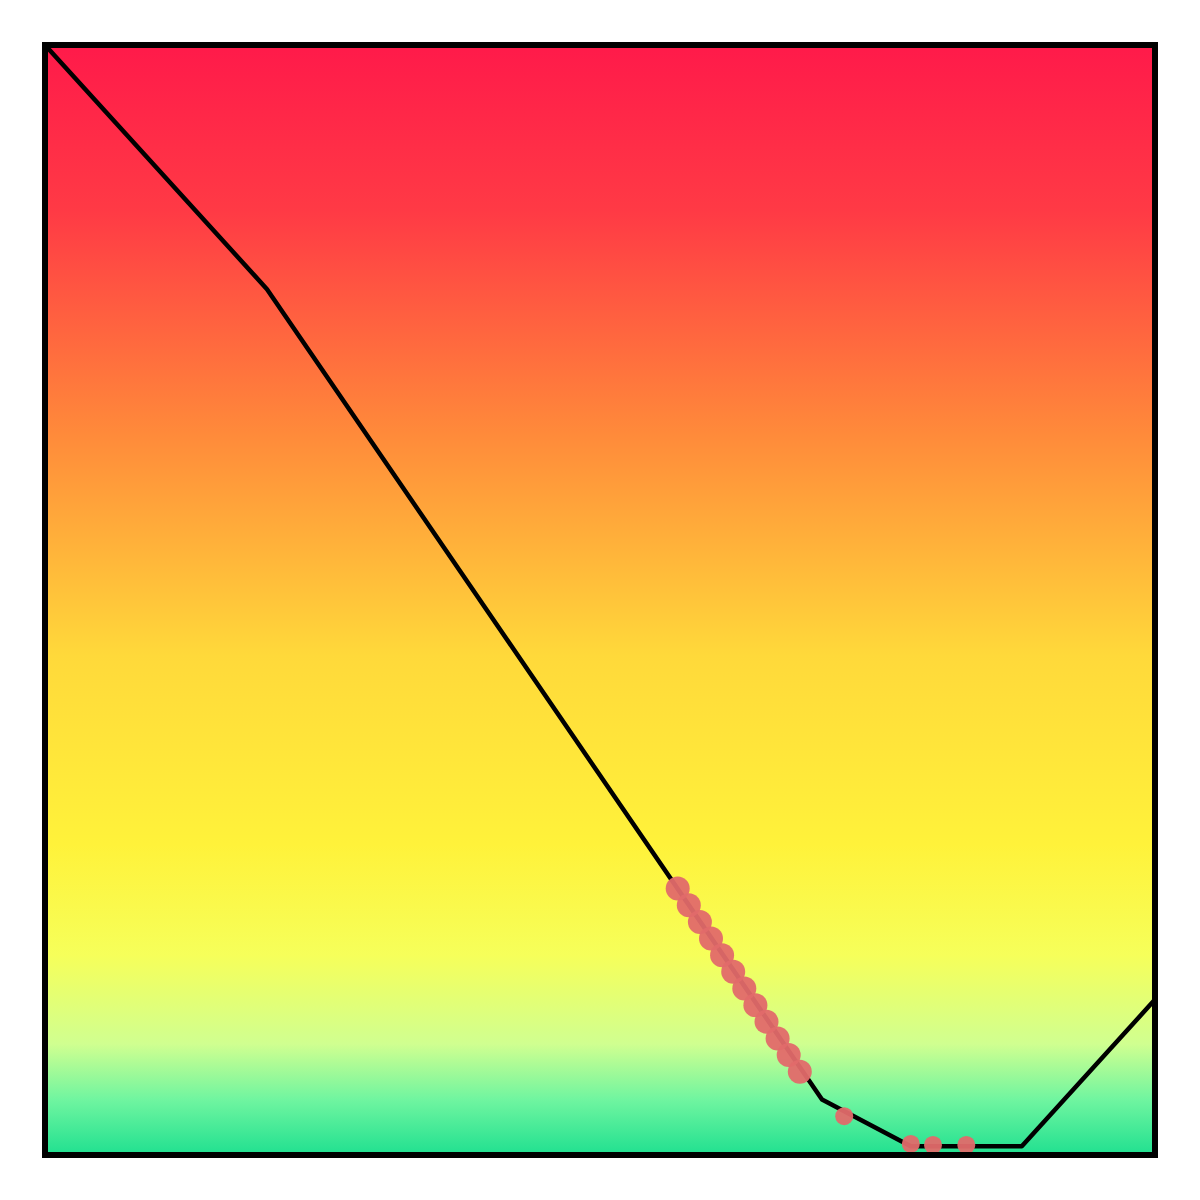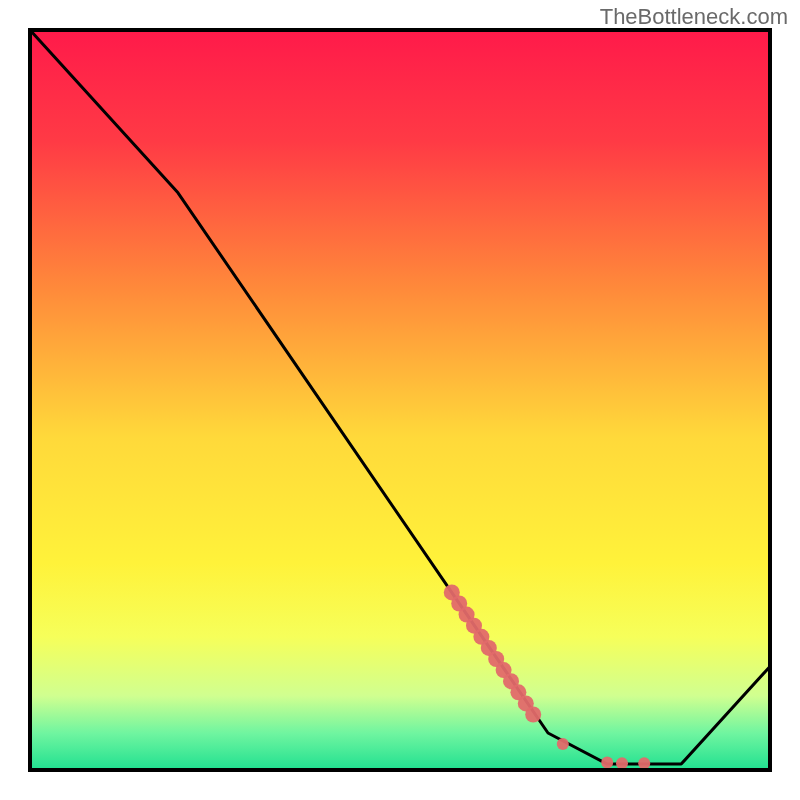--- a/index.html
+++ b/index.html
@@ -25,21 +25,20 @@
     z-index: 10;
   }
   svg {
     display: block;
   }
 </style>
 </head>
 <body>
 
 <div class="chart-container">
-  <div class="watermark">TheBottleneck.com</div>
   <svg id="chart-svg" width="800" height="800">
       <defs>
         <linearGradient id="bg-grad" x1="0" y1="0" x2="0" y2="1">
           <stop offset="0%" stop-color="#ff1a4a"></stop>
           <stop offset="15%" stop-color="#ff3a45"></stop>
           <stop offset="35%" stop-color="#ff8a3a"></stop>
           <stop offset="55.00000000000001%" stop-color="#ffd93a"></stop>
           <stop offset="72%" stop-color="#fff23a"></stop>
           <stop offset="82%" stop-color="#f6ff5a"></stop>
           <stop offset="90%" stop-color="#d0ff90"></stop>

